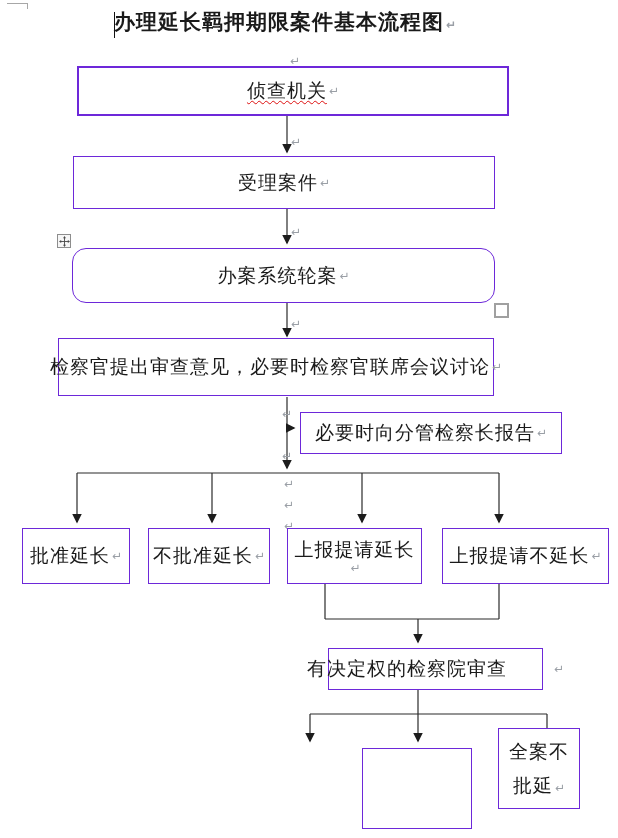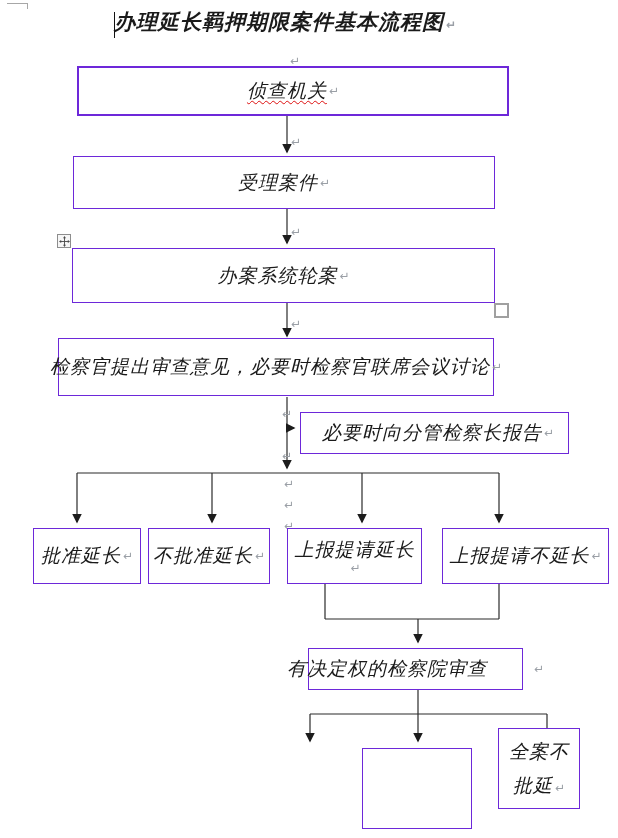--- a/index.html
+++ b/index.html
@@ -1,18 +1,18 @@
 <!DOCTYPE html>
 <html><head>
 <meta charset="utf-8">
 <style>
   html,body{margin:0;padding:0;background:#fff;}
   .canvas{
     position:relative;width:618px;height:838px;background:#ffffff;overflow:hidden;
-    font-family:"Liberation Serif","DejaVu Serif",serif;color:#1a1a1a;font-style:italic;
+    font-family:"Liberation Serif","DejaVu Serif",serif;color:#1a1a1a;
   }
   .title{
     position:absolute;left:0;top:8px;width:570px;text-align:center;
     font-size:21px;font-weight:bold;letter-spacing:1px;white-space:nowrap;
   }
   .node{
     position:absolute;border:1px solid #6d28d9;background:#fff;
     display:flex;align-items:center;justify-content:center;
     font-size:19px;letter-spacing:1px;white-space:nowrap;line-height:1.25;
   }
@@ -113,56 +113,56 @@
   <div class="node thick" style="left:77px;top:66px;width:428px;height:46px;">
     <span class="misspell">侦查机关</span>
       <span class="pilcrow">↵</span>
   </div>
 
   <div class="node" style="left:73px;top:156px;width:420px;height:51px;">
     <span>受理案件</span>
       <span class="pilcrow">↵</span>
   </div>
 
-  <div class="node" style="left:72px;top:248px;width:421px;height:53px;">
+  <div class="node" style="left:72px;top:248px;width:421px;height:53px;border-radius:14px;">
     <span>办案系统轮案</span>
       <span class="pilcrow">↵</span>
   </div>
 
   <div class="node" style="left:58px;top:338px;width:434px;height:56px;">
     <span>检察官提出审查意见，必要时检察官联席会议讨论</span>
       <span class="pilcrow">↵</span>
   </div>
 
-  <div class="node" style="left:300px;top:412px;width:260px;height:40px;padding-left:7px;">
+  <div class="node" style="left:300px;top:412px;width:260px;height:40px;">
     <span>必要时向分管检察长报告</span>
       <span class="pilcrow">↵</span>
   </div>
 
-  <div class="node" style="left:22px;top:528px;width:106px;height:54px;margin-left:11px;">
+  <div class="node" style="left:22px;top:528px;width:106px;height:54px;">
     <span>批准延长</span>
       <span class="pilcrow">↵</span>
   </div>
 
   <div class="node" style="left:148px;top:528px;width:120px;height:54px;">
     <span>不批准延长</span>
       <span class="pilcrow">↵</span>
   </div>
 
   <div class="node" style="left:287px;top:528px;width:133px;height:54px;flex-direction:column;">
     <span>上报提请延长</span>
       <span class="pilcrow">↵</span>
   </div>
 
   <div class="node" style="left:442px;top:528px;width:165px;height:54px;">
     <span>上报提请不延长</span>
       <span class="pilcrow">↵</span>
   </div>
 
-  <div class="node" style="left:308px;top:648px;width:213px;height:40px;gap:45px;">
+  <div class="node" style="left:328px;top:648px;width:213px;height:40px;gap:45px;">
     <span>有决定权的检察院审查</span>
       <span class="pilcrow">↵</span>
   </div>
 
 
   <div class="node twoline" style="left:362px;top:748px;width:108px;height:79px;">
   </div>
 
   <div class="node twoline" style="left:498px;top:728px;width:80px;height:79px;">
     <span class="ln">全案不</span>

